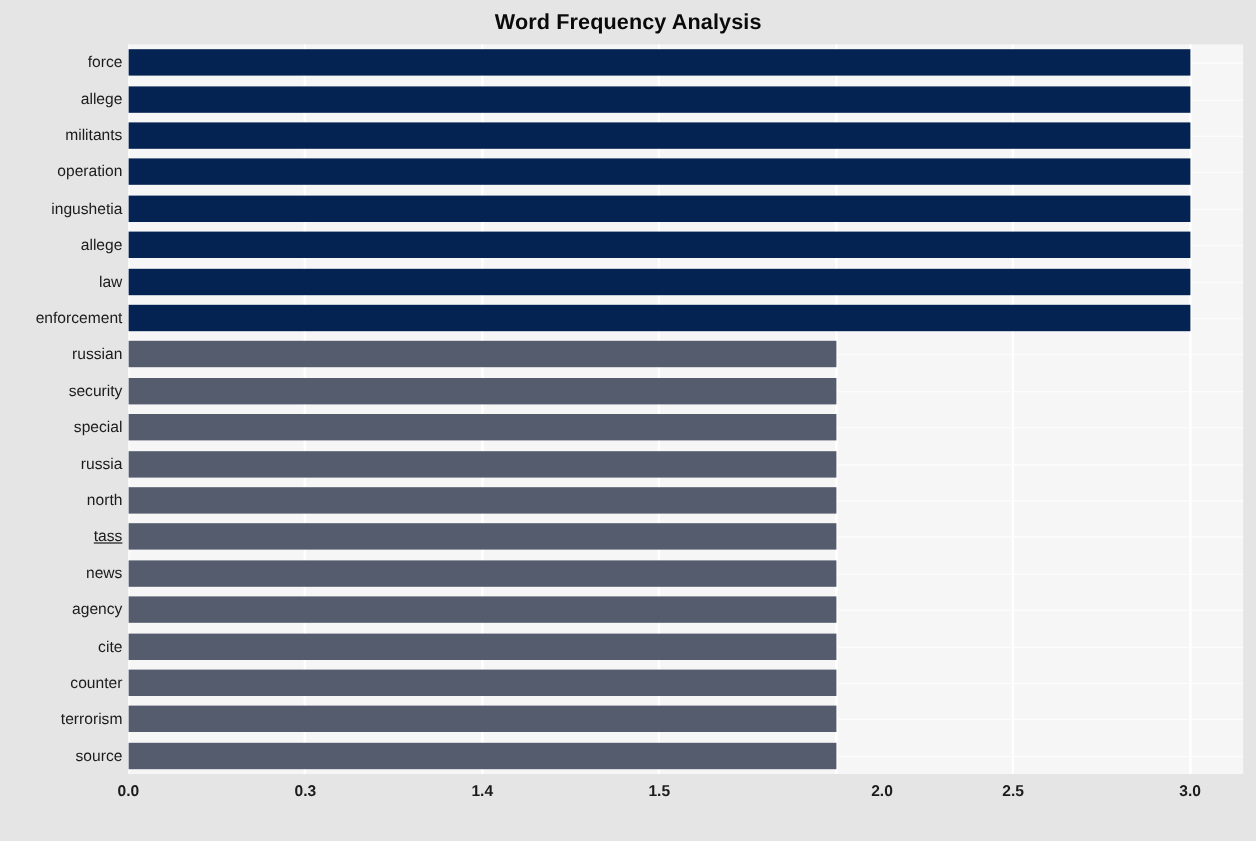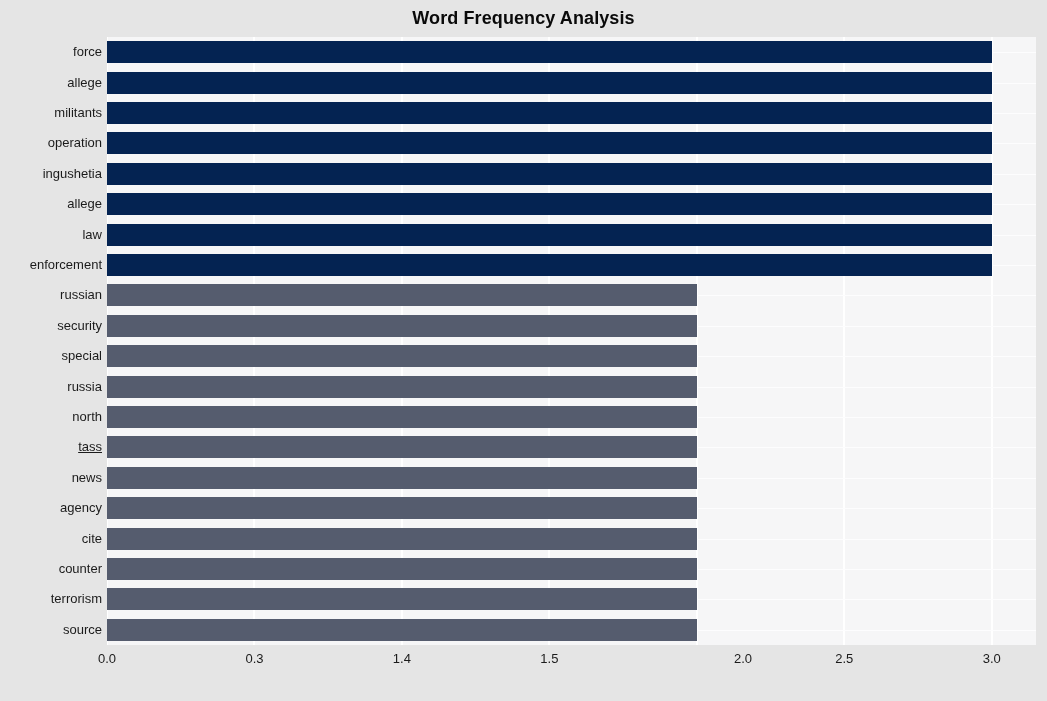--- a/index.html
+++ b/index.html
@@ -85,20 +85,21 @@
   
   .xtick {
     position: absolute;
     top: 651px;
     width: 80px;
     margin-left: -40px;
     text-align: center;
     font-size: 13px;
     color: #1b1b1b;
     line-height: 16px;
+    font-weight: bold;
   }
 
   #xlabel {
     position: absolute;
     left: 107px;
     top: 675px;
     width: 929px;
     text-align: center;
     font-size: 13px;
     color: #1b1b1b;
@@ -186,19 +187,19 @@
       <div class="ytick" style="top: 530.6px;">cite</div>
       <div class="ytick" style="top: 561px;">counter</div>
       <div class="ytick" style="top: 591.4px;">terrorism</div>
       <div class="ytick" style="top: 621.8px;">source</div>
     </div>
   <div id="xtick-layer">
       <div class="xtick" style="left: 107px;">0.0</div>
       <div class="xtick" style="left: 254.46px;">0.3</div>
       <div class="xtick" style="left: 401.921px;">1.4</div>
       <div class="xtick" style="left: 549.381px;">1.5</div>
-      <div class="xtick" style="left: 712px; text-align: right;">2.0</div>
+      <div class="xtick" style="left: 735px;">2.0</div>
       <div class="xtick" style="left: 844.302px;">2.5</div>
       <div class="xtick" style="left: 991.762px;">3.0</div>
     </div>
 
 
 </div>
 
 </body></html>

